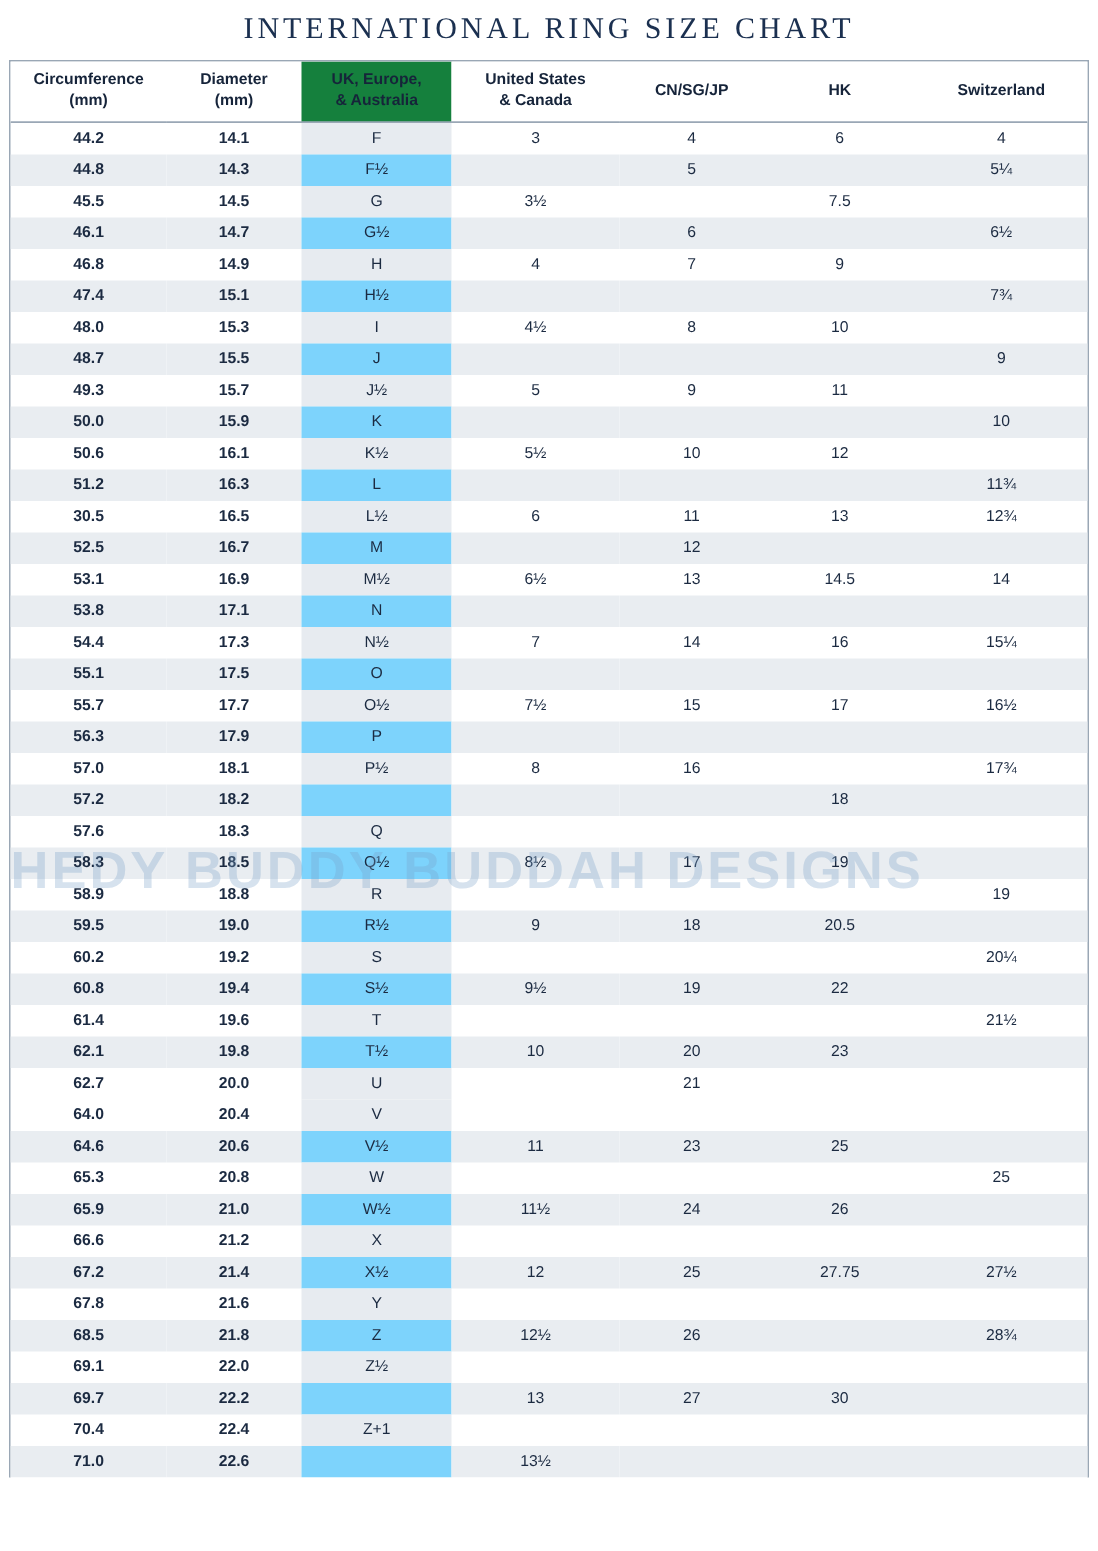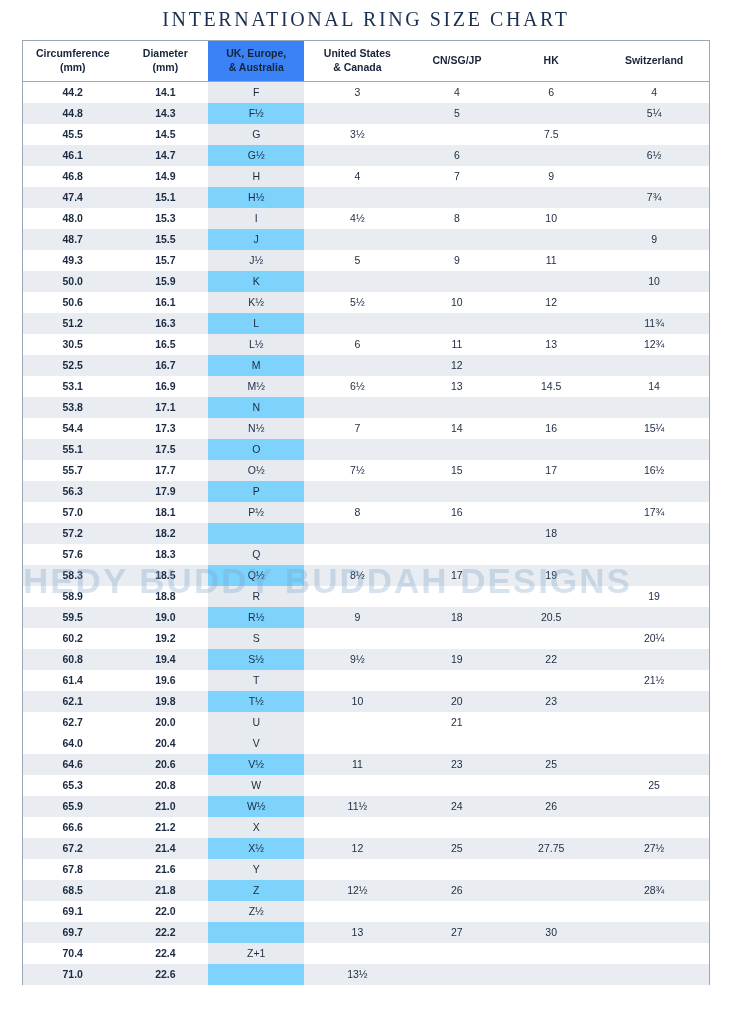--- a/index.html
+++ b/index.html
@@ -25,21 +25,21 @@
     text-align: center;
     font-family: "Liberation Serif", serif;
     font-size: 20px;
     letter-spacing: 2.6px;
     color: #1b3050;
     padding: 8px 0 9px 0;
     font-weight: 400;
   }
   .table-wrap {
     position: relative;
-    margin: 0 22px;
+    margin: 0 6px;
     border: 1px solid #9aa7b5;
     border-bottom: none;
     box-sizing: border-box;
     overflow: hidden;
   }
   table {
     border-collapse: collapse;
     width: 100%;
     table-layout: fixed;
   }
@@ -49,21 +49,21 @@
     font-weight: bold;
     color: #16243a;
     padding: 6px 2px 7px 2px;
     line-height: 1.3;
     vertical-align: middle;
     text-align: center;
     border-bottom: 1px solid #9aa7b5;
     background: #ffffff;
   }
   thead th.col-uk {
-    background: #3b82f6;
+    background: #15803d;
   }
   tbody td {
     font-family: "Liberation Sans", sans-serif;
     font-size: 10.5px;
     text-align: center;
     color: #1b2a41;
     height: 21px;
     padding: 0;
     line-height: 21px;
   }

